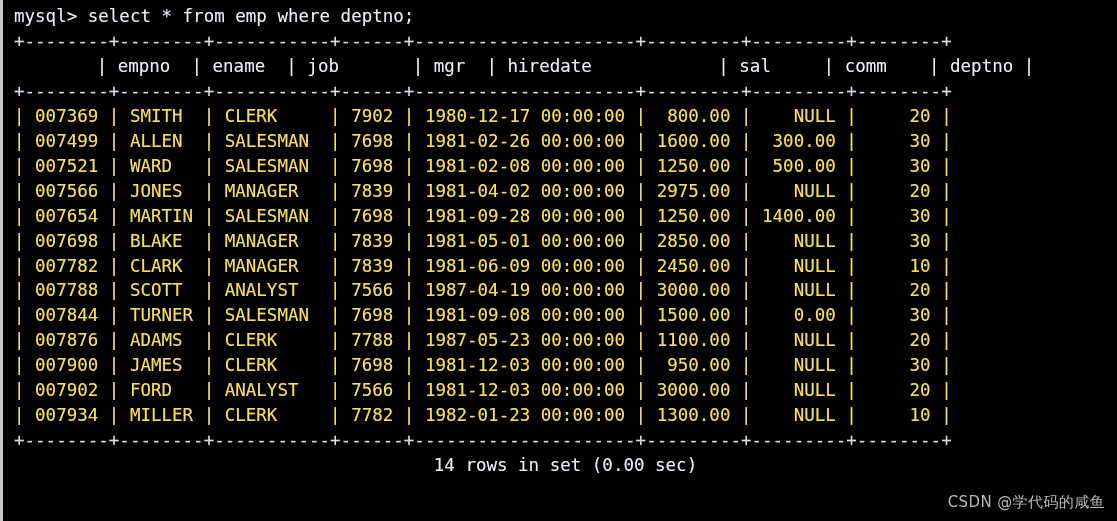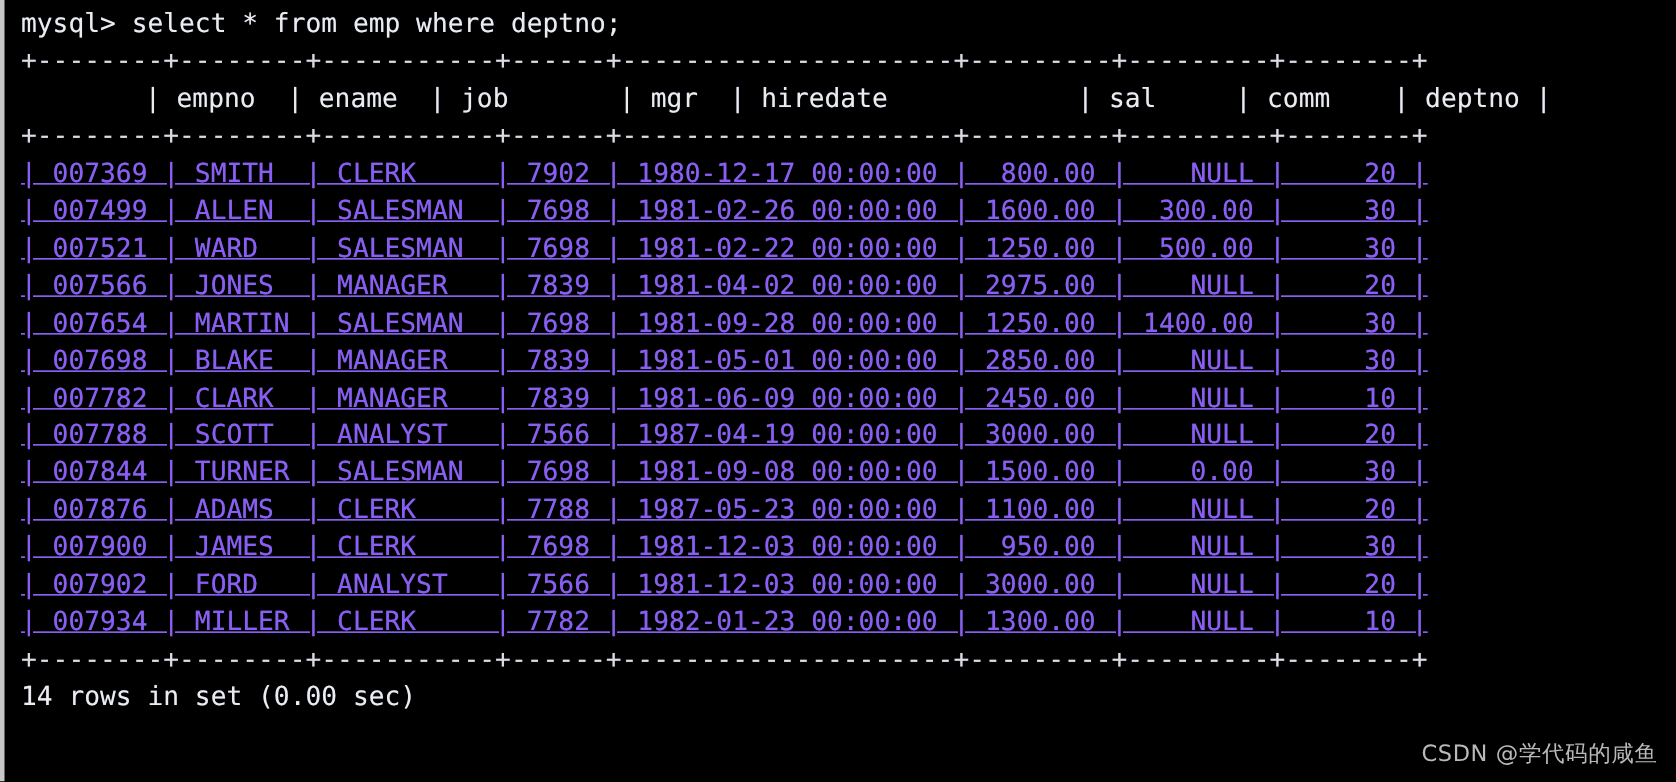--- a/index.html
+++ b/index.html
@@ -32,22 +32,22 @@
     color: #e6e6e6;
     white-space: pre;
     letter-spacing: 0px;
     margin: 0;
     padding: 0;
     text-shadow: 0 0 0.5px rgba(150,170,255,0.55);
   }
   .line.prompt { color: #ececec; }
   .line.rule   { color: #dcdcdc; }
   .line.header { color: #ececec; text-align: center; }
-  .line.row    { color: #8b5cf6; text-decoration: underline; }
-  .line.status { color: #ececec; }
+  .line.row    { color: #fde047; }
+  .line.status { color: #ececec; text-align: center; }
   #watermark {
     position: absolute;
     right: 12px;
     bottom: 9px;
     font-family: "DejaVu Sans", "Liberation Sans", sans-serif;
     font-size: 15px;
     color: #b9b9b9;
     white-space: pre;
     letter-spacing: 0.4px;
     margin-left: 21px;
@@ -63,21 +63,21 @@
 
     <div class="line rule">+--------+--------+-----------+------+---------------------+---------+---------+--------+</div>
 
     <div class="line header">| empno  | ename  | job       | mgr  | hiredate            | sal     | comm    | deptno |</div>
 
     <div class="line rule">+--------+--------+-----------+------+---------------------+---------+---------+--------+</div>
 
     <div id="rows-container">
         <div class="line row">| 007369 | SMITH  | CLERK     | 7902 | 1980-12-17 00:00:00 |  800.00 |    NULL |     20 |</div>
         <div class="line row">| 007499 | ALLEN  | SALESMAN  | 7698 | 1981-02-26 00:00:00 | 1600.00 |  300.00 |     30 |</div>
-        <div class="line row">| 007521 | WARD   | SALESMAN  | 7698 | 1981-02-22 00:00:00 | 1250.00 |  500.00 |     30 |</div>
+        <div class="line row">| 007521 | WARD   | SALESMAN  | 7698 | 1981-02-08 00:00:00 | 1250.00 |  500.00 |     30 |</div>
         <div class="line row">| 007566 | JONES  | MANAGER   | 7839 | 1981-04-02 00:00:00 | 2975.00 |    NULL |     20 |</div>
         <div class="line row">| 007654 | MARTIN | SALESMAN  | 7698 | 1981-09-28 00:00:00 | 1250.00 | 1400.00 |     30 |</div>
         <div class="line row">| 007698 | BLAKE  | MANAGER   | 7839 | 1981-05-01 00:00:00 | 2850.00 |    NULL |     30 |</div>
         <div class="line row">| 007782 | CLARK  | MANAGER   | 7839 | 1981-06-09 00:00:00 | 2450.00 |    NULL |     10 |</div>
         <div class="line row">| 007788 | SCOTT  | ANALYST   | 7566 | 1987-04-19 00:00:00 | 3000.00 |    NULL |     20 |</div>
         <div class="line row">| 007844 | TURNER | SALESMAN  | 7698 | 1981-09-08 00:00:00 | 1500.00 |    0.00 |     30 |</div>
         <div class="line row">| 007876 | ADAMS  | CLERK     | 7788 | 1987-05-23 00:00:00 | 1100.00 |    NULL |     20 |</div>
         <div class="line row">| 007900 | JAMES  | CLERK     | 7698 | 1981-12-03 00:00:00 |  950.00 |    NULL |     30 |</div>
         <div class="line row">| 007902 | FORD   | ANALYST   | 7566 | 1981-12-03 00:00:00 | 3000.00 |    NULL |     20 |</div>
         <div class="line row">| 007934 | MILLER | CLERK     | 7782 | 1982-01-23 00:00:00 | 1300.00 |    NULL |     10 |</div>

